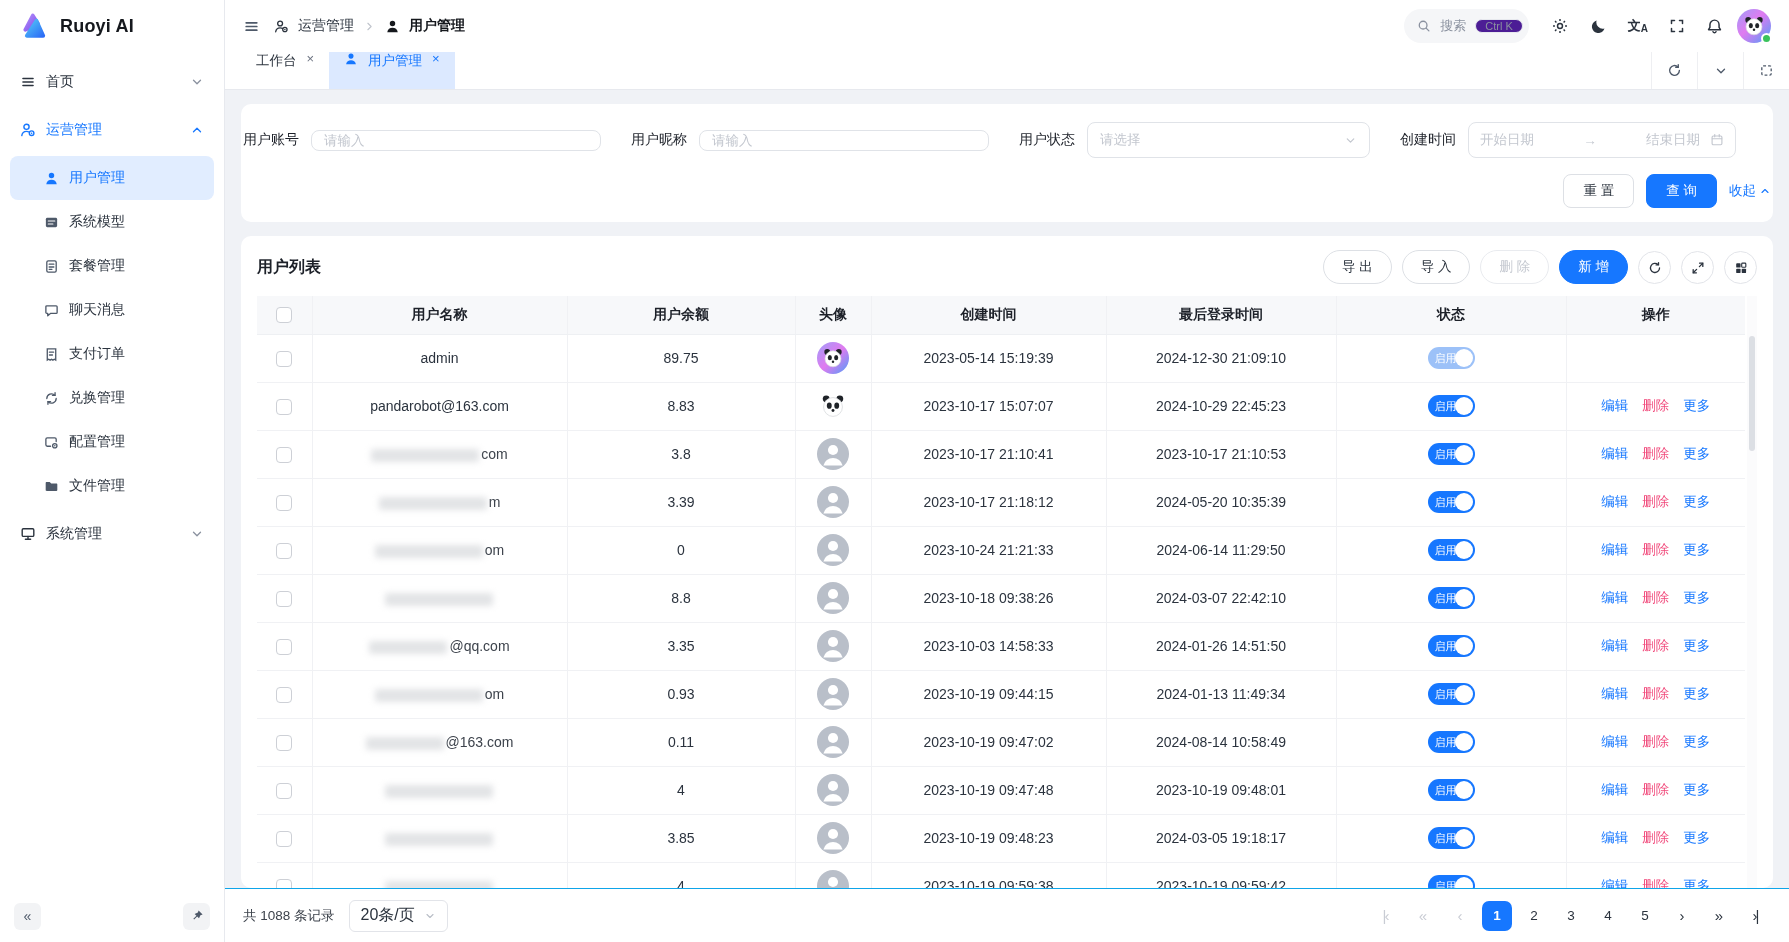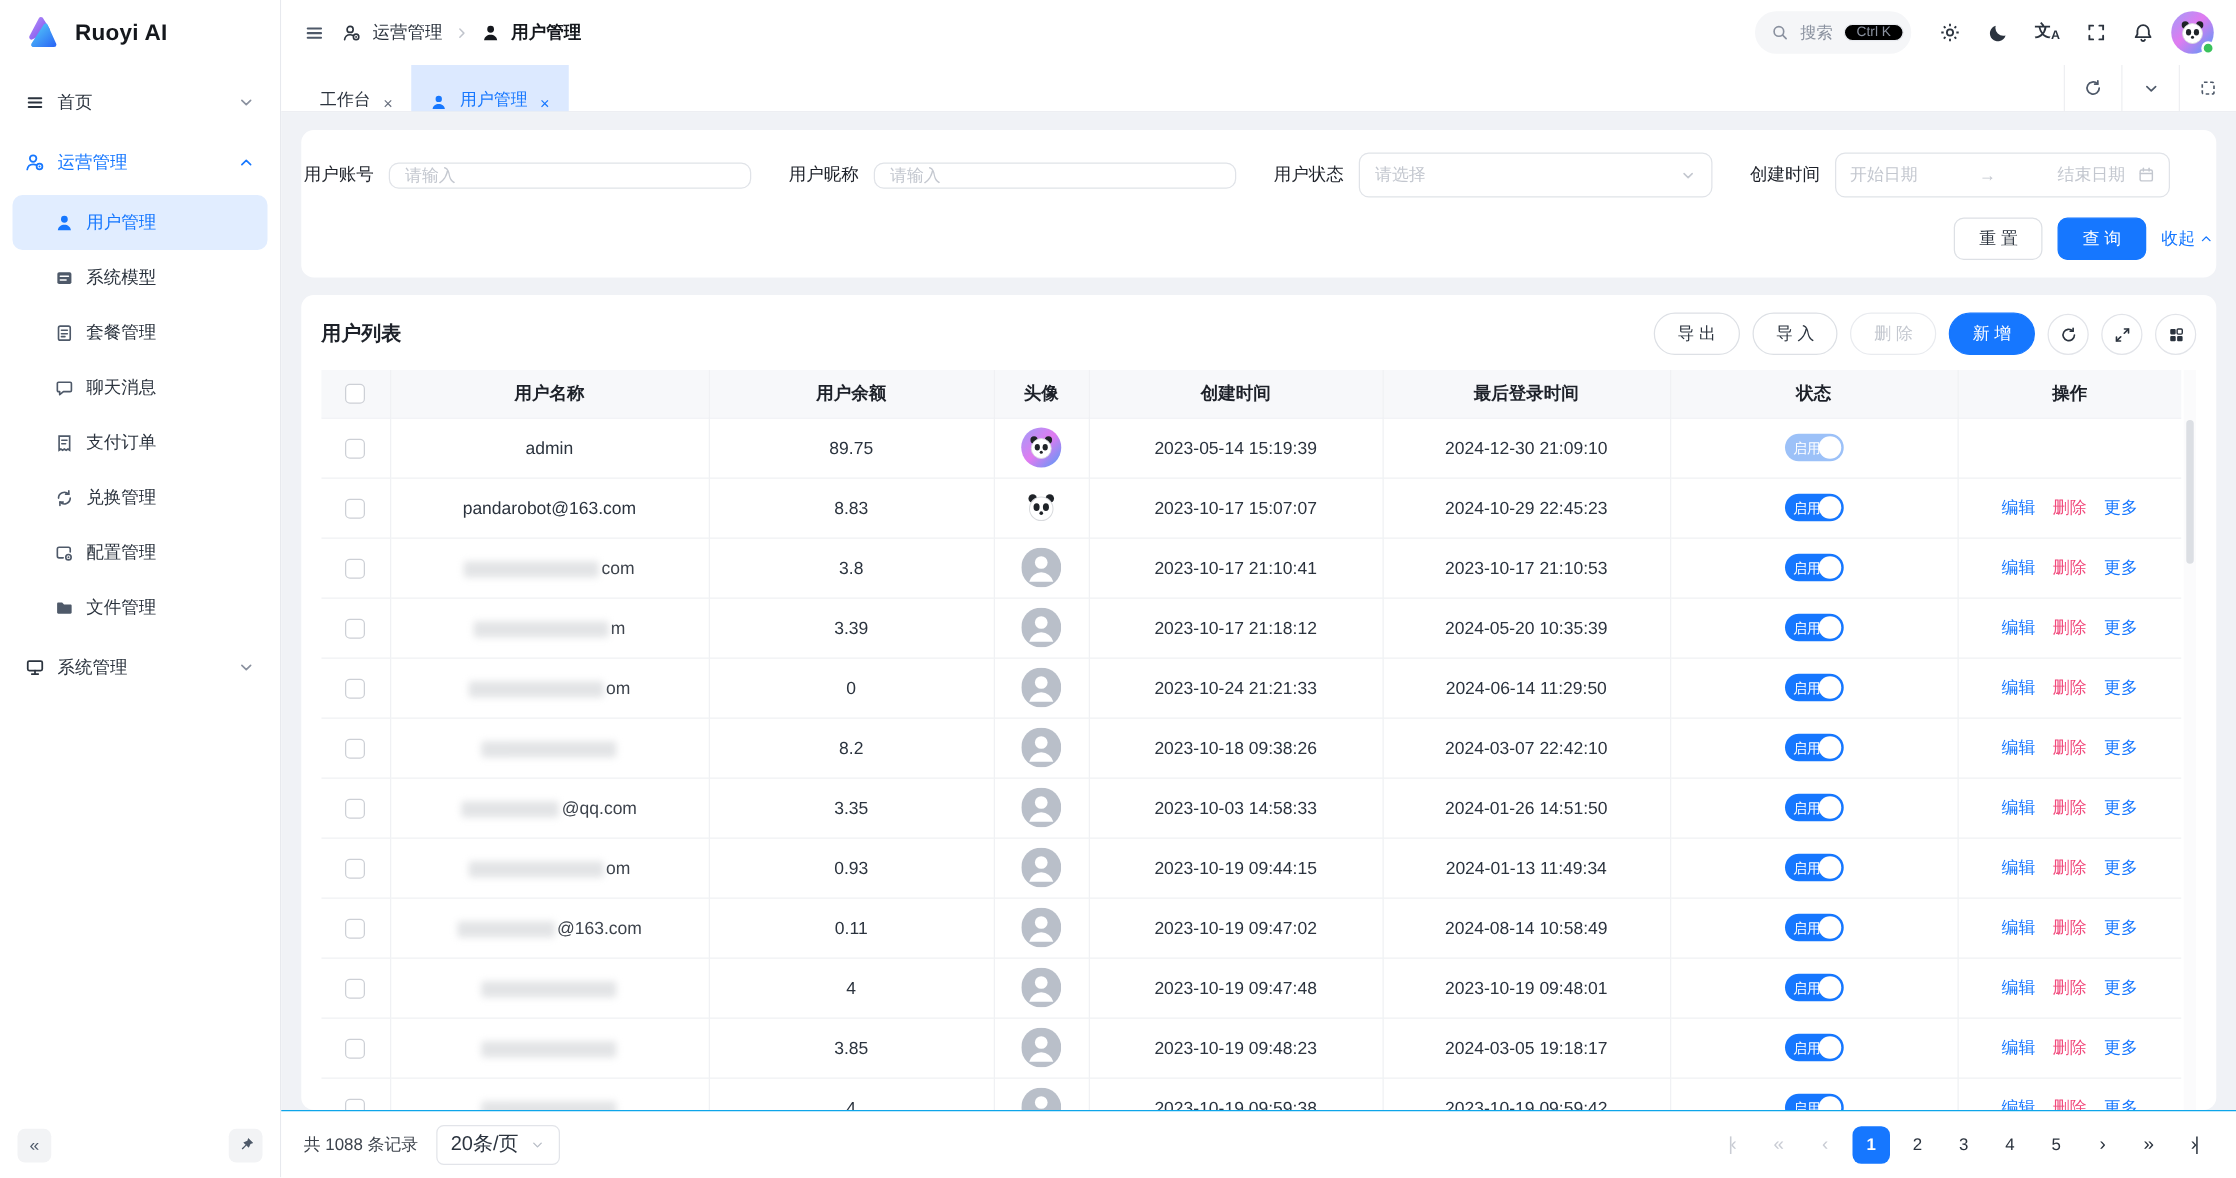--- a/index.html
+++ b/index.html
@@ -22,30 +22,30 @@
   .sq-btn{width:27px;height:27px;border-radius:6px;background:#f2f3f5;display:flex;align-items:center;justify-content:center;color:#4e5969;font-size:14px;cursor:pointer}
   
   .main{flex:1;display:flex;flex-direction:column;min-width:0}
   .topbar{height:52px;background:#fff;display:flex;align-items:center;gap:14px;padding:0 18px}
   .burger{color:#4e5969;cursor:pointer}
   .crumb{display:flex;align-items:center;gap:9px;font-size:14px;color:#2b333e}
   .crumb .sep{color:#c0c4cc;font-size:14px}
   .crumb .c2{font-weight:600;color:#15181d}
   .spacer{flex:1}
   .searchbox{height:34px;background:#f5f6f8;border-radius:17px;display:flex;align-items:center;gap:9px;padding:0 6px 0 13px;color:#8a919f;font-size:13px;cursor:pointer}
-  .kbd{background:#000000;border:1px solid #e7e9ee;border-radius:12px;padding:0 9px;font-size:11px;color:#8a919f}
+  .kbd{background:#4c1d95;border:1px solid #e7e9ee;border-radius:12px;padding:0 9px;font-size:11px;color:#8a919f}
   .top-icons{display:flex;align-items:center;gap:21px;margin-left:8px}
   .tico{color:#2b333e;cursor:pointer;display:flex;justify-content:center}
   .translate{font-size:13px;font-weight:600;color:#2b333e;line-height:1}
   .translate small{font-size:10px;vertical-align:-2px}
   .avatar{width:34px;height:34px;border-radius:50%;position:relative;background:linear-gradient(135deg,#9f9df8 0%,#e07bf0 45%,#4f9cf7 100%);cursor:pointer;flex:none;display:flex;align-items:center;justify-content:center}
   .avatar .dot{position:absolute;right:-1px;bottom:-1px;width:11px;height:11px;border-radius:50%;background:#3ac25c;border:2px solid #fff}
   
   .tabbar{height:38px;background:#fff;border-bottom:1px solid #e7e9ee;display:flex;align-items:stretch;padding-left:16px}
-  .tab{display:flex;align-items:flex-end;gap:10px;padding:0 15px;font-size:13.5px;color:#2b333e;cursor:pointer}
+  .tab{display:flex;align-items:flex-start;gap:10px;padding:0 15px;font-size:13.5px;color:#2b333e;cursor:pointer}
   .tab .x{color:#6b7280;font-size:13px;line-height:1}
   .tab.active{background:#dce9ff;color:#1677ff}
   .tab.active .x{color:#1677ff}
   .tabbar-right{margin-left:auto;display:flex}
   .tb-ico{width:46px;display:flex;align-items:center;justify-content:center;border-left:1px solid #eeeff2;color:#4e5969;cursor:pointer}
   
   .content{flex:1;background:#f0f2f6;padding:14px 16px 0;display:flex;flex-direction:column;gap:14px;overflow:hidden}
   .card{background:#fff;border-radius:10px}
   .filter-card{padding:18px 2px 14px}
   .f-row{display:flex;align-items:center}
@@ -687,21 +687,21 @@
     </td>
     <td class="ops">
       <a class="act a-edit">编辑</a><a class="act del a-del">删除</a><a class="act a-more">更多</a>
     </td>
   </tr>
               <tr>
     <td><span class="cb"></span></td>
     <td>
       <span class="mask" style="width: 108px;"></span><span class="name-suffix"></span>
     </td>
-    <td class="bal">8.2</td>
+    <td class="bal">8.8</td>
     <td>
       
       
       <span class="av">
                     <svg width="32" height="32">
                       <use href="#i-avdefault"></use>
                     </svg>
                   </span>
     </td>
     <td class="created">2023-10-18 09:38:26</td>

